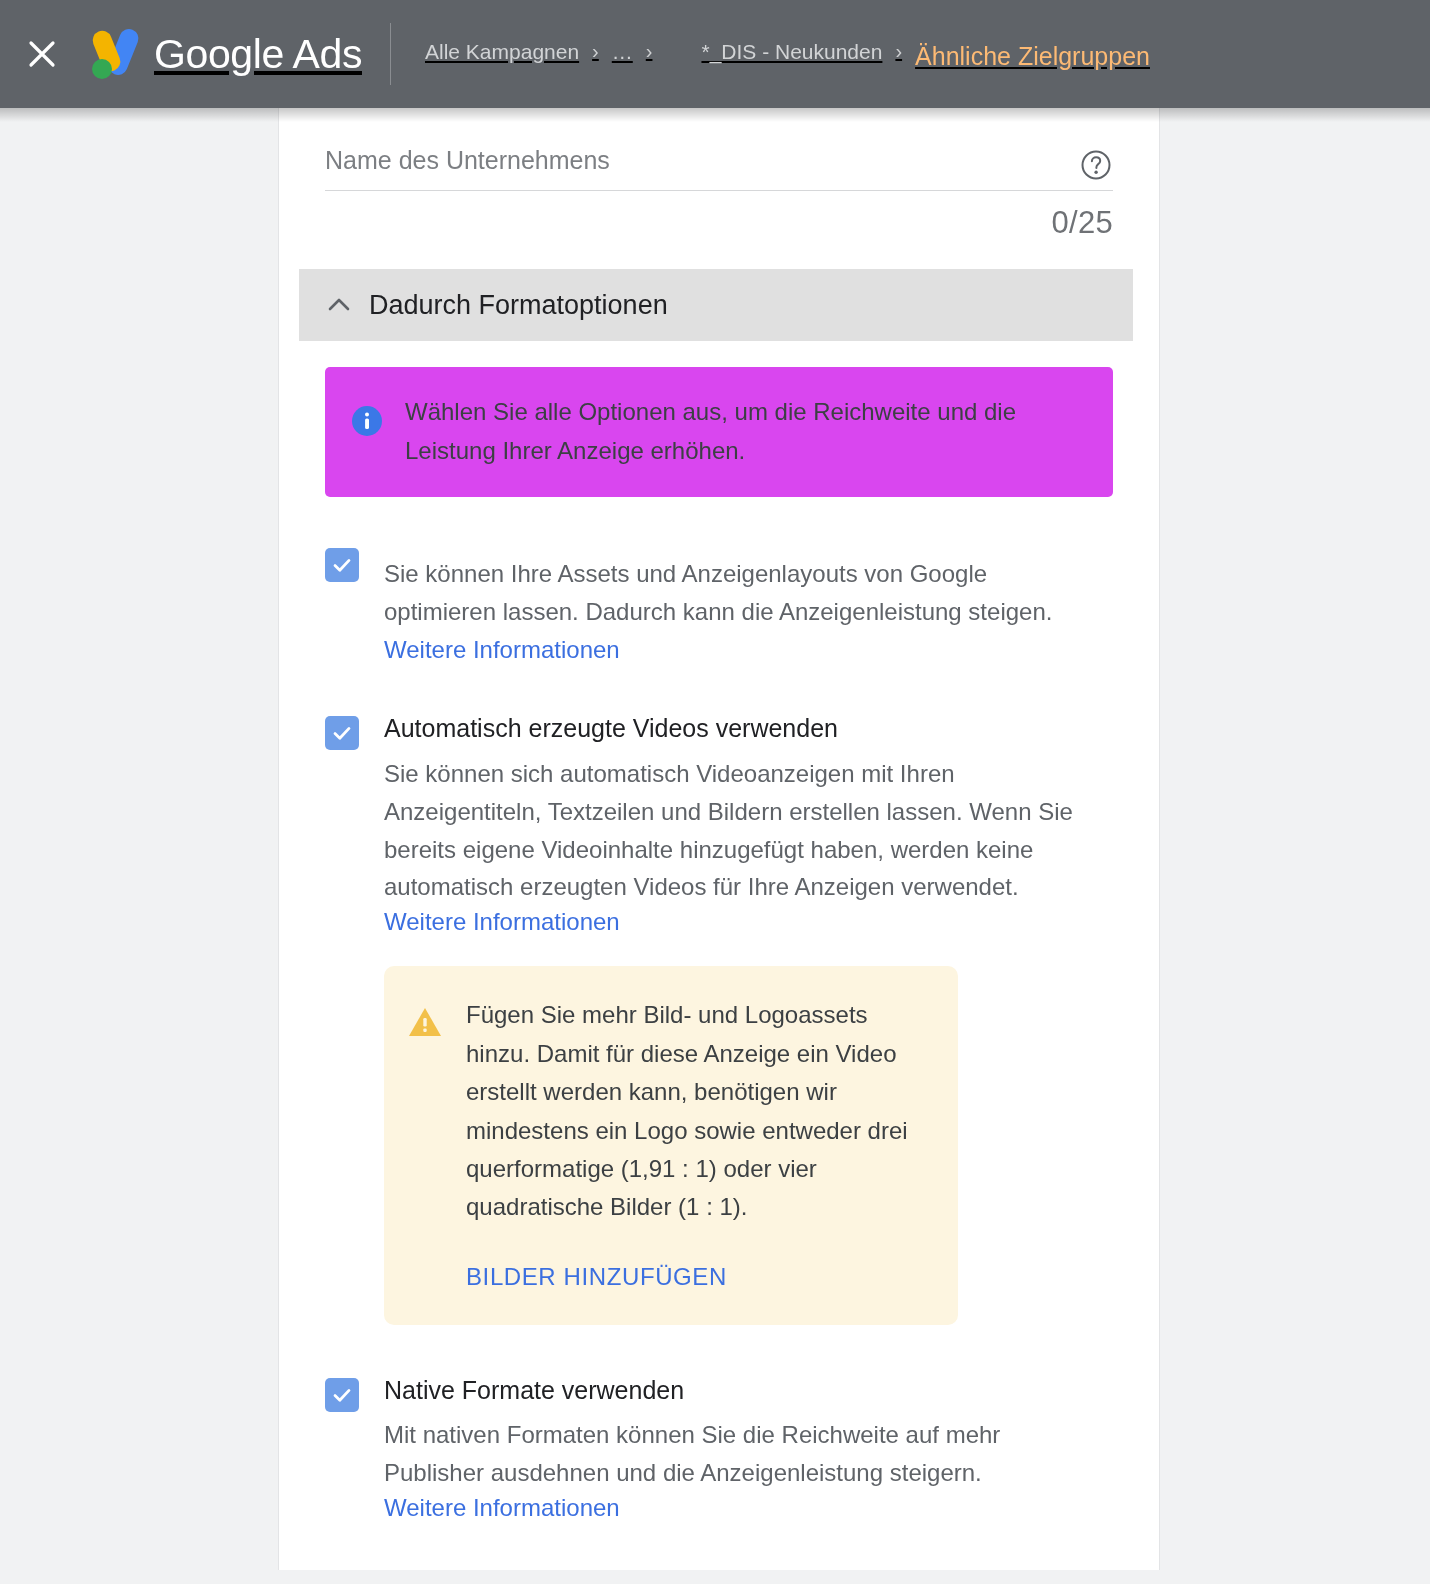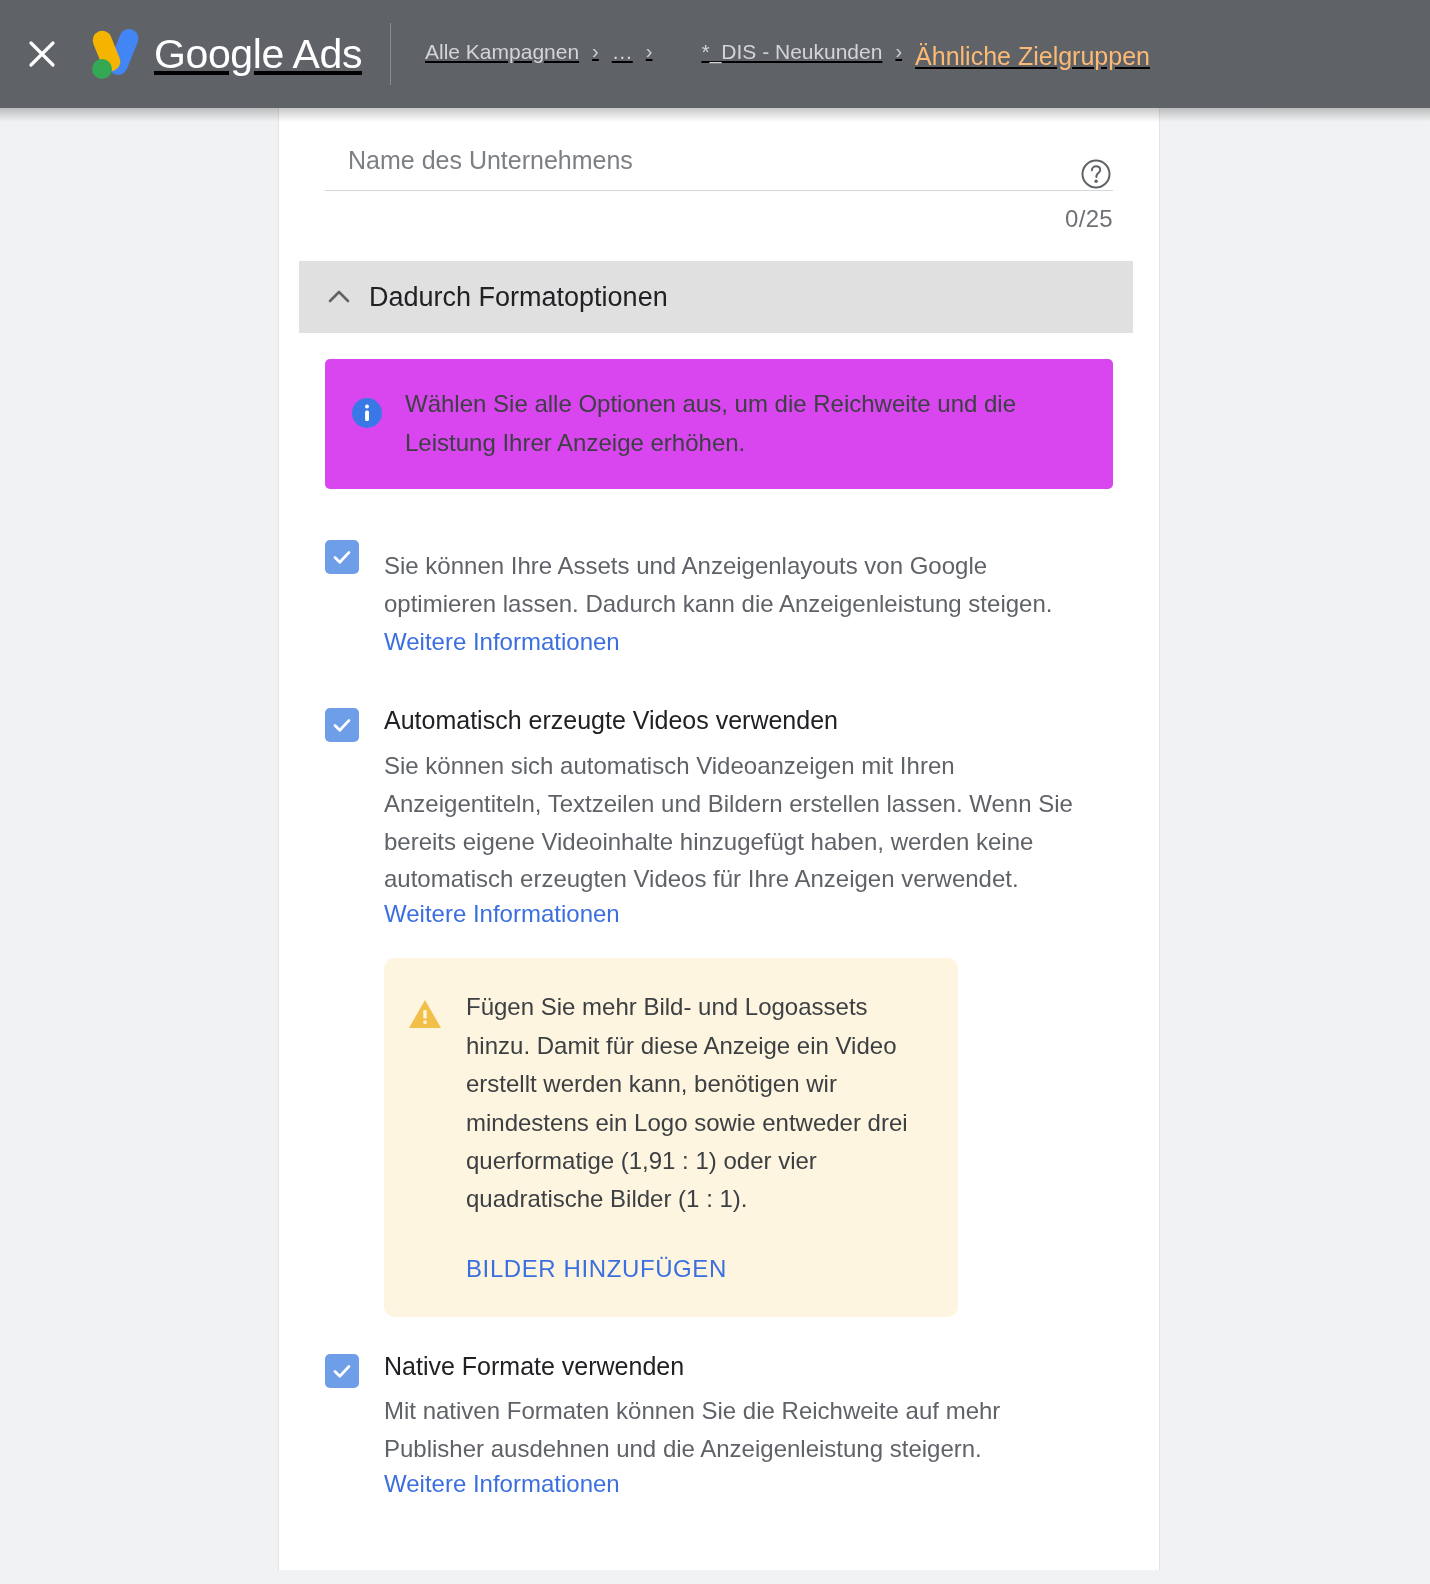--- a/index.html
+++ b/index.html
@@ -66,32 +66,32 @@
     width: 882px; height: 1462px;
     background: #ffffff;
     border-left: 1px solid #e3e4e6;
     border-right: 1px solid #e3e4e6;
     z-index: 2;
   }
   .panel-inner { padding: 0 46px; }
 
   
   .field-wrap { position: relative; padding-top: 38px; }
-  .field-row { display: flex; align-items: flex-end; justify-content: space-between; margin-left: 23px; }
+  .field-row { display: flex; align-items: flex-start; justify-content: space-between; }
   .field-input {
     border: none; outline: none; background: transparent;
     font-family: "Liberation Sans", sans-serif;
     font-size: 25px; color: #4a4d50;
     width: 700px; padding: 0 0 16px 0;
   }
   .field-input::placeholder { color: #7c7f83; }
   .help-icon { width: 34px; height: 34px; cursor: pointer; flex: 0 0 auto; margin-top: 2px; }
   .field-underline { height: 1px; background: #d6d7d9; width: 100%; margin-top: -1px; }
   .char-counter {
-    text-align: right; color: #6f7276; font-size: 24px;
+    text-align: right; color: #6f7276; font-size: 31px;
     margin-top: 14px; letter-spacing: 0.3px;
   }
 
   
   .section-header {
     margin-top: 28px; margin-left: -26px;
     width: 834px; height: 72px;
     background: #e0e0e0;
     display: flex; align-items: center;
     padding-left: 26px;
@@ -111,21 +111,21 @@
   }
   .info-icon { width: 32px; height: 32px; flex: 0 0 auto; margin-top: 12px; }
   .info-text {
     margin-left: 22px; font-size: 24px; color: #3c4043; line-height: 1.62;
   }
 
   
   .option { display: flex; align-items: flex-start; }
   .option.o1 { margin-top: 48px; }
   .option.o2 { margin-top: 45px; }
-  .option.o3 { margin-top: 34px; }
+  .option.o3 { margin-top: 50px; }
   .cbox {
     width: 34px; height: 34px; border-radius: 5px;
     background: #6f9ee8; flex: 0 0 auto; margin-top: 3px;
     display: flex; align-items: center; justify-content: center;
     cursor: pointer;
   }
   .opt-body { margin-left: 25px; }
   .opt-title { font-size: 25px; color: #202124; line-height: 1.25; }
   .opt-desc {
     font-size: 24px; color: #5f6368; line-height: 1.58; margin-top: 10px;

